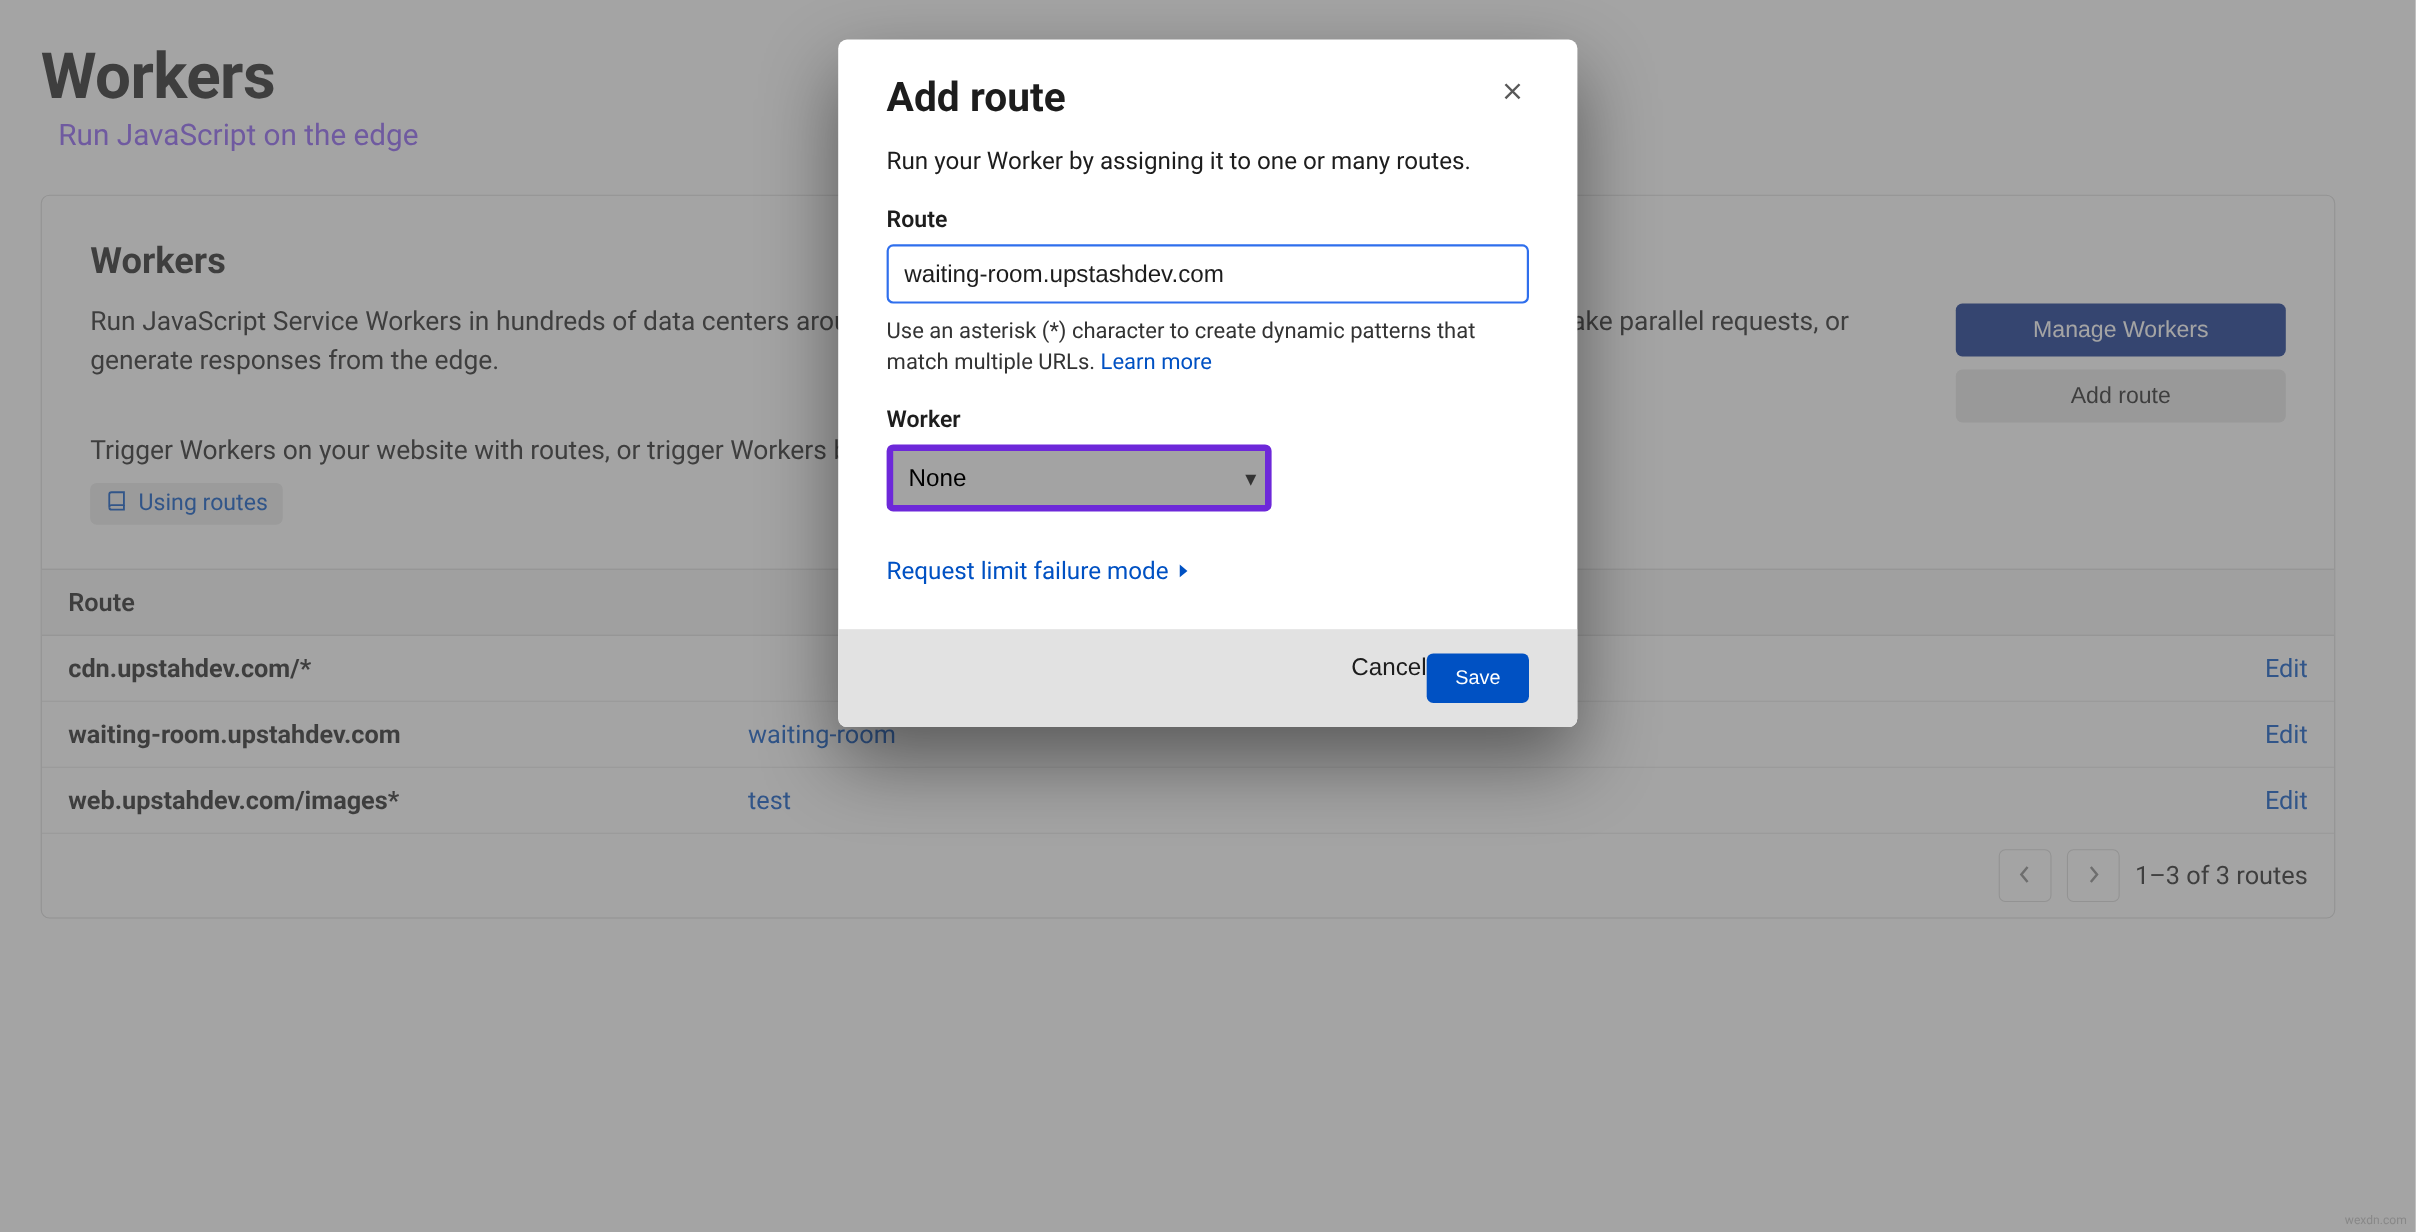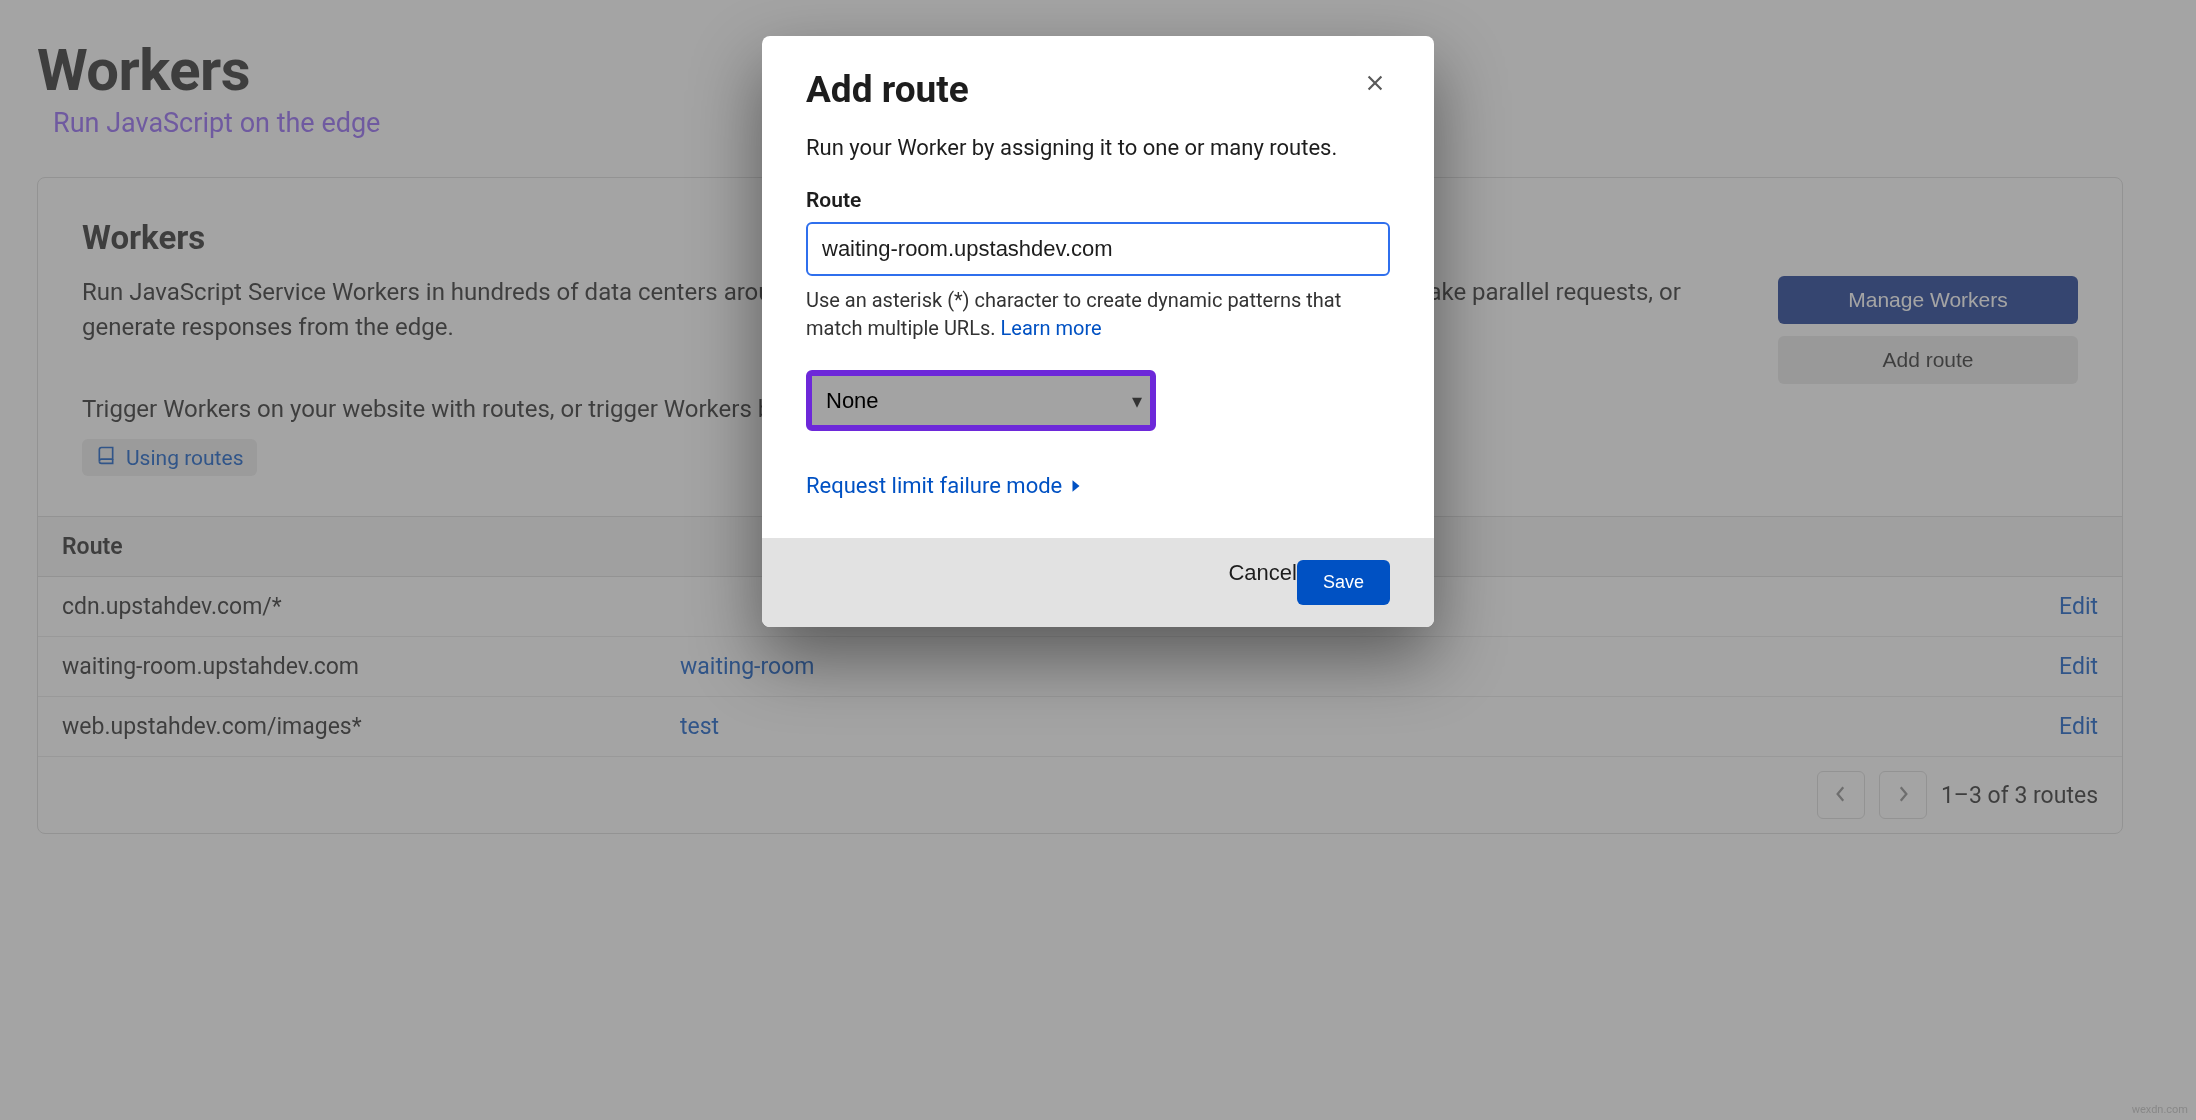--- a/index.html
+++ b/index.html
@@ -100,21 +100,21 @@
       font-size: 23px;
       font-weight: 600;
     }
     .table-row {
       display: flex;
       border-bottom: 1px solid #e6e6e6;
       padding: 16px 24px;
       font-size: 23px;
       align-items: center;
     }
-    .col-route { flex: 0 0 618px; }
+    .col-route { flex: 0 0 618px; font-weight: bold; }
     .col-worker { flex: 1; color: #0051c3; }
     .col-edit { color: #0051c3; cursor: pointer; }
     .table-footer {
       display: flex;
       justify-content: flex-end;
       align-items: center;
       gap: 14px;
       padding: 14px 24px;
     }
     .pager-btn {
@@ -341,20 +341,21 @@
   <div class="modal-body">
     <p class="modal-desc">Run your Worker by assigning it to one or many routes.</p>
 
     <label class="form-label">Route</label>
     <input class="text-input" type="text" value="waiting-room.upstashdev.com" style="">
     <p class="help-text">
       <span>Use an asterisk (*) character to create dynamic patterns that match multiple URLs. </span><a href="#">Learn more</a>
     </p>
 
     <div class="worker-group">
+      <label class="form-label">Worker</label>
       <div class="select-wrap">
         <select class="select">
           <option>None</option>
         </select>
         <span class="select-arrow">▾</span>
       </div>
     </div>
 
     <div class="failure-link">
       <span>Request limit failure mode</span>

